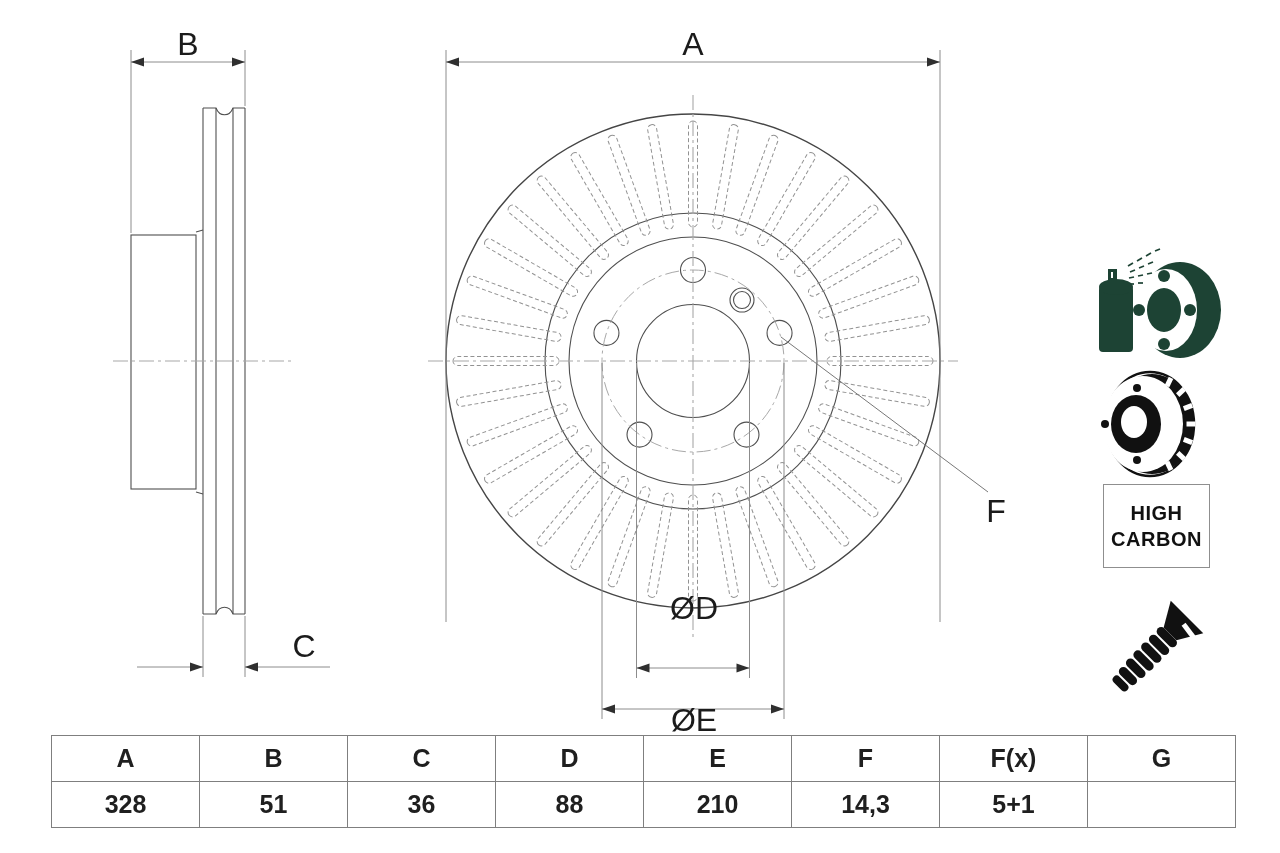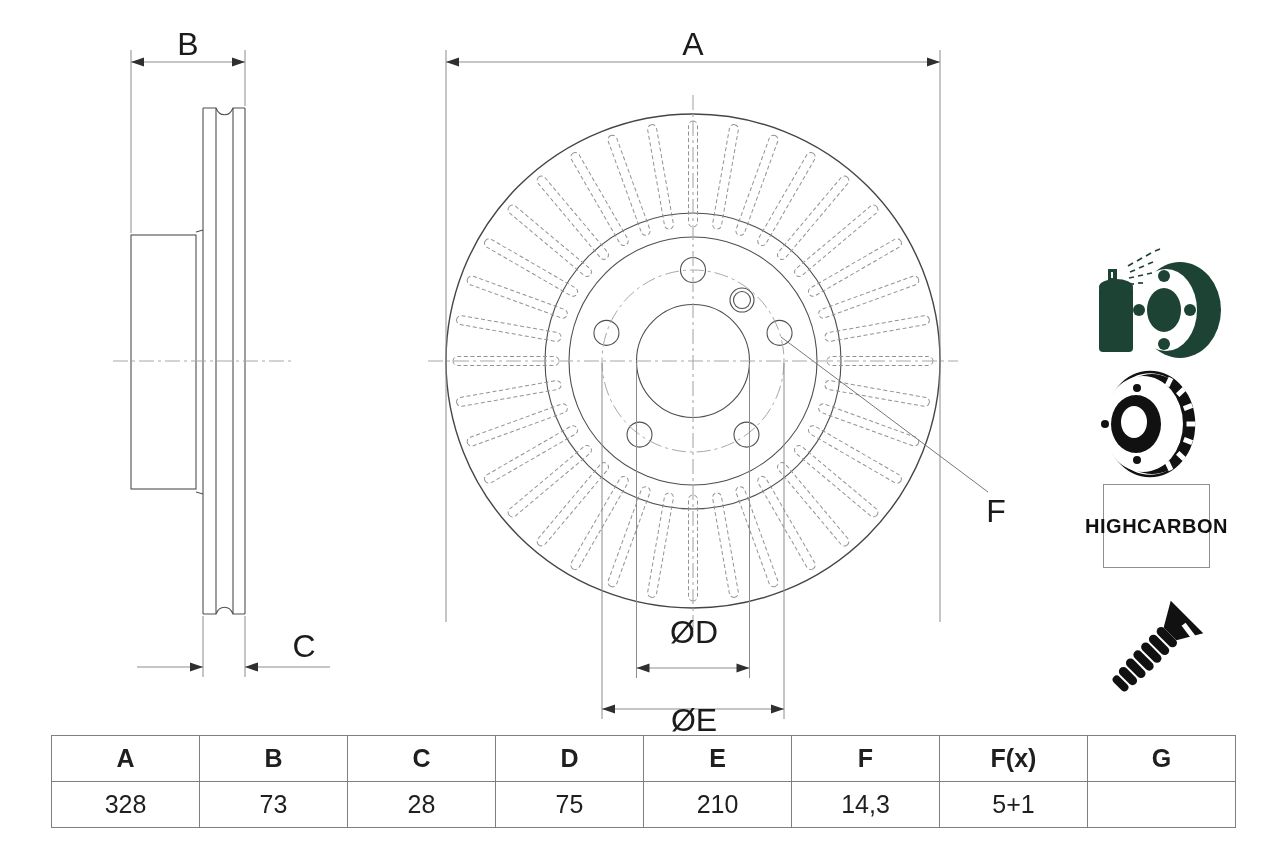--- a/index.html
+++ b/index.html
@@ -16,30 +16,30 @@
   .arrow{fill:#2f2f2f;stroke:none;}
   .leader{stroke:#787878;stroke-width:1;fill:none;}
   .dimlabel{position:absolute;transform:translate(-50%,-50%);font-size:32px;font-weight:400;
             color:#1b1b1b;white-space:nowrap;}
   
   .green-fill{fill:var(--accent,#1d4334);stroke:none;}
   .green-stroke{stroke:var(--accent,#1d4334);stroke-width:1.7;fill:none;}
   .blk{fill:#111;stroke:none;}
   .wht{fill:#fff;stroke:none;}
   .badge{position:absolute;left:1103px;top:484px;width:107px;height:84px;background:#fff;
-         border:1.5px solid #8f8f8f;box-sizing:border-box;display:flex;flex-direction:row;
+         border:1.5px solid #8f8f8f;box-sizing:border-box;display:flex;flex-direction:column;
          align-items:center;justify-content:center;}
   .badge span{font-size:20px;font-weight:700;color:#111;line-height:26px;letter-spacing:.5px;}
   
   .spec{position:absolute;left:51px;top:735px;border-collapse:collapse;table-layout:fixed;
         width:1177px;}
   .spec th,.spec td{border:1px solid #7f7f7f;width:147px;height:45px;text-align:center;
         vertical-align:middle;font-size:25px;color:#1f1f1f;padding:0;}
   .spec th{font-weight:700;}
-  .spec td{font-weight:400;}
+  .spec td{font-weight:700;}
 </style>
 </head>
 <body>
 
 <div class="canvas">
 
   <svg width="1280" height="735" viewBox="0 0 1280 735">
 
     <g>
       <line class="ln" x1="203" y1="108" x2="203" y2="614"></line>
@@ -146,21 +146,21 @@
     <g>
       <line class="cl" x1="113" y1="361" x2="292" y2="361"></line>
       <line class="cl" x1="428" y1="361" x2="958" y2="361"></line>
       <line class="cl" x1="693" y1="95" x2="693" y2="640"></line>
     </g>
   </svg>
 
   <span class="dimlabel" style="left:188px;top:44px">B</span>
   <span class="dimlabel" style="left:693px;top:44px">A</span>
   <span class="dimlabel" style="left:304px;top:646px">C</span>
-  <span class="dimlabel" style="left:694px;top:632px">ØD</span>
+  <span class="dimlabel" style="left:694px;top:608px">ØD</span>
   <span class="dimlabel" style="left:694px;top:720px">ØE</span>
   <span class="dimlabel" style="left:996px;top:511px">F</span>
 
   <svg width="140" height="120" style="left:1088px;top:248px">
     <g>
 
       <ellipse class="green-fill" cx="92" cy="62" rx="41" ry="48"></ellipse>
       <ellipse class="wht" cx="78" cy="62" rx="31" ry="41"></ellipse>
       <ellipse class="green-fill" cx="76" cy="62" rx="17" ry="22"></ellipse>
       <circle class="green-fill" cx="76" cy="28" r="6"></circle>
@@ -242,23 +242,23 @@
         <th>D</th>
         <th>E</th>
         <th>F</th>
         <th>F(x)</th>
         <th>G</th>
       </tr>
     </thead>
     <tbody>
       <tr>
         <td>328</td>
-        <td>73</td>
-        <td>28</td>
-        <td>75</td>
+        <td>51</td>
+        <td>36</td>
+        <td>88</td>
         <td>210</td>
         <td>14,3</td>
         <td>5+1</td>
         <td></td>
       </tr>
     </tbody>
   </table>
 
 </div>
 

